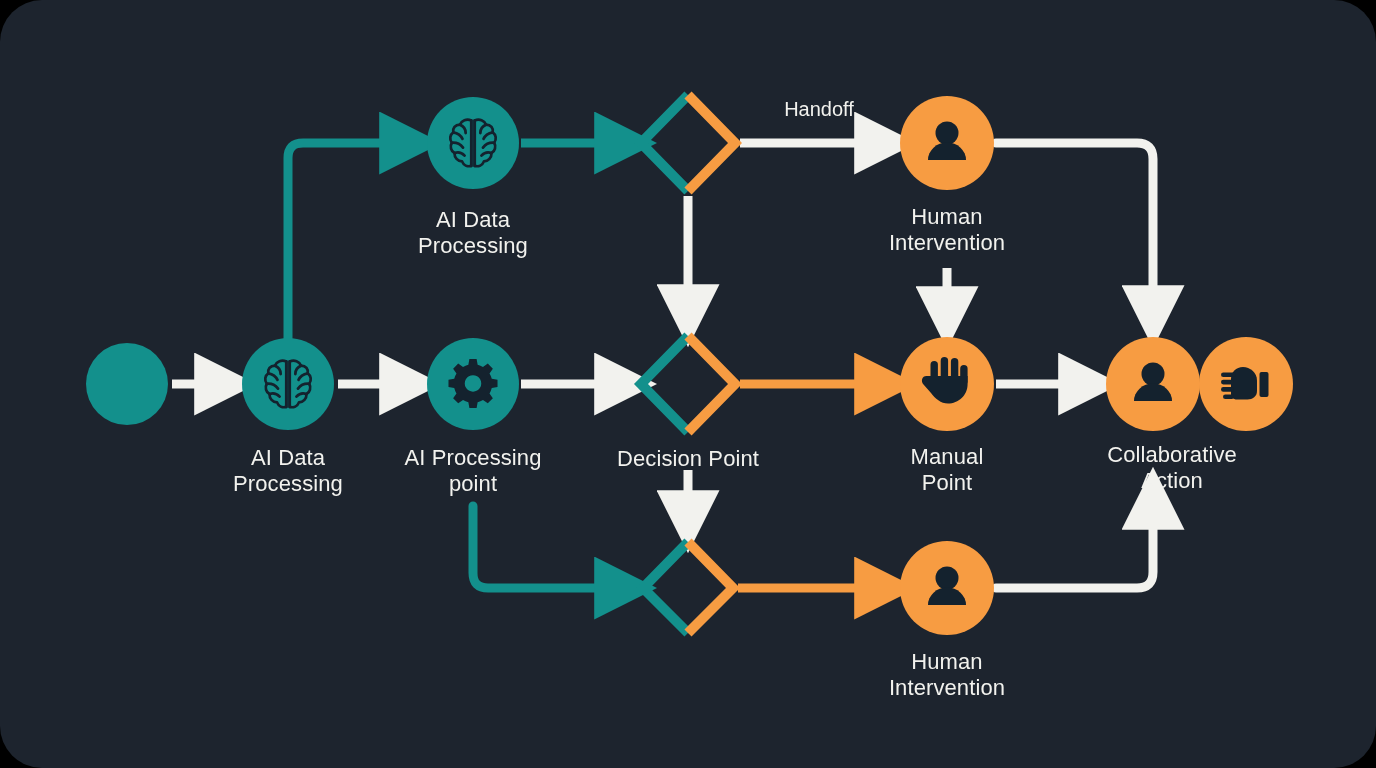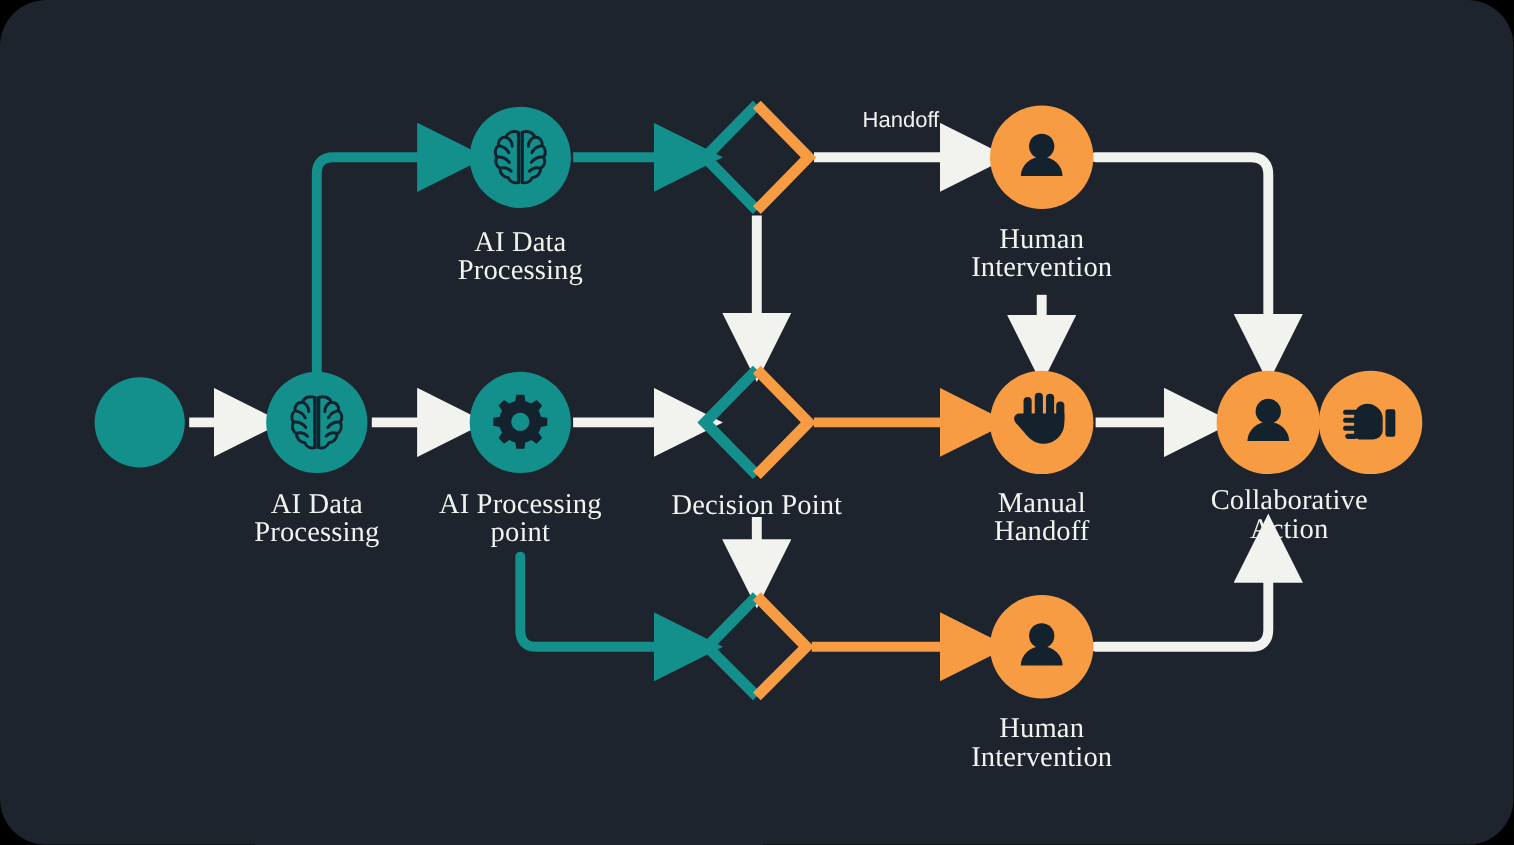--- a/index.html
+++ b/index.html
@@ -21,22 +21,22 @@
   }
   svg#flow {
     position: absolute;
     left: 0; top: 0;
     width: 1376px;
     height: 768px;
   }
   .node-label {
     position: absolute;
     color: #f2f2ee;
-    font-family: Liberation Serif, serif;
-    font-size: 26px;
+    font-family: Liberation Sans, sans-serif;
+    font-size: 22px;
     line-height: 26px;
     text-align: center;
     white-space: pre-line;
     letter-spacing: 0.1px;
     transform: translateX(-50%);
   }
   .edge-label {
     position: absolute;
     color: #f2f2ee;
     font-family: "Liberation Sans", sans-serif;
@@ -230,21 +230,21 @@
   <div class="node-label" style="left:473px; top:207px; width:220px;">AI Data
 Processing</div>
 
   <div class="node-label" style="left:688px; top:446px; width:260px;">Decision Point</div>
 
 
   <div class="node-label" style="left:947px; top:204px; width:250px;">Human
 Intervention</div>
 
   <div class="node-label" style="left:947px; top:444px; width:200px;">Manual
-Handoff</div>
+Point</div>
 
   <div class="node-label" style="left:947px; top:649px; width:250px;">Human
 Intervention</div>
 
   <div class="node-label" style="left:1172px; top:442px; width:240px;">Collaborative
 Action</div>
 
   <div class="edge-label" style="left:819px; top:97px; width:180px;">Handoff</div>
 
 </div>

